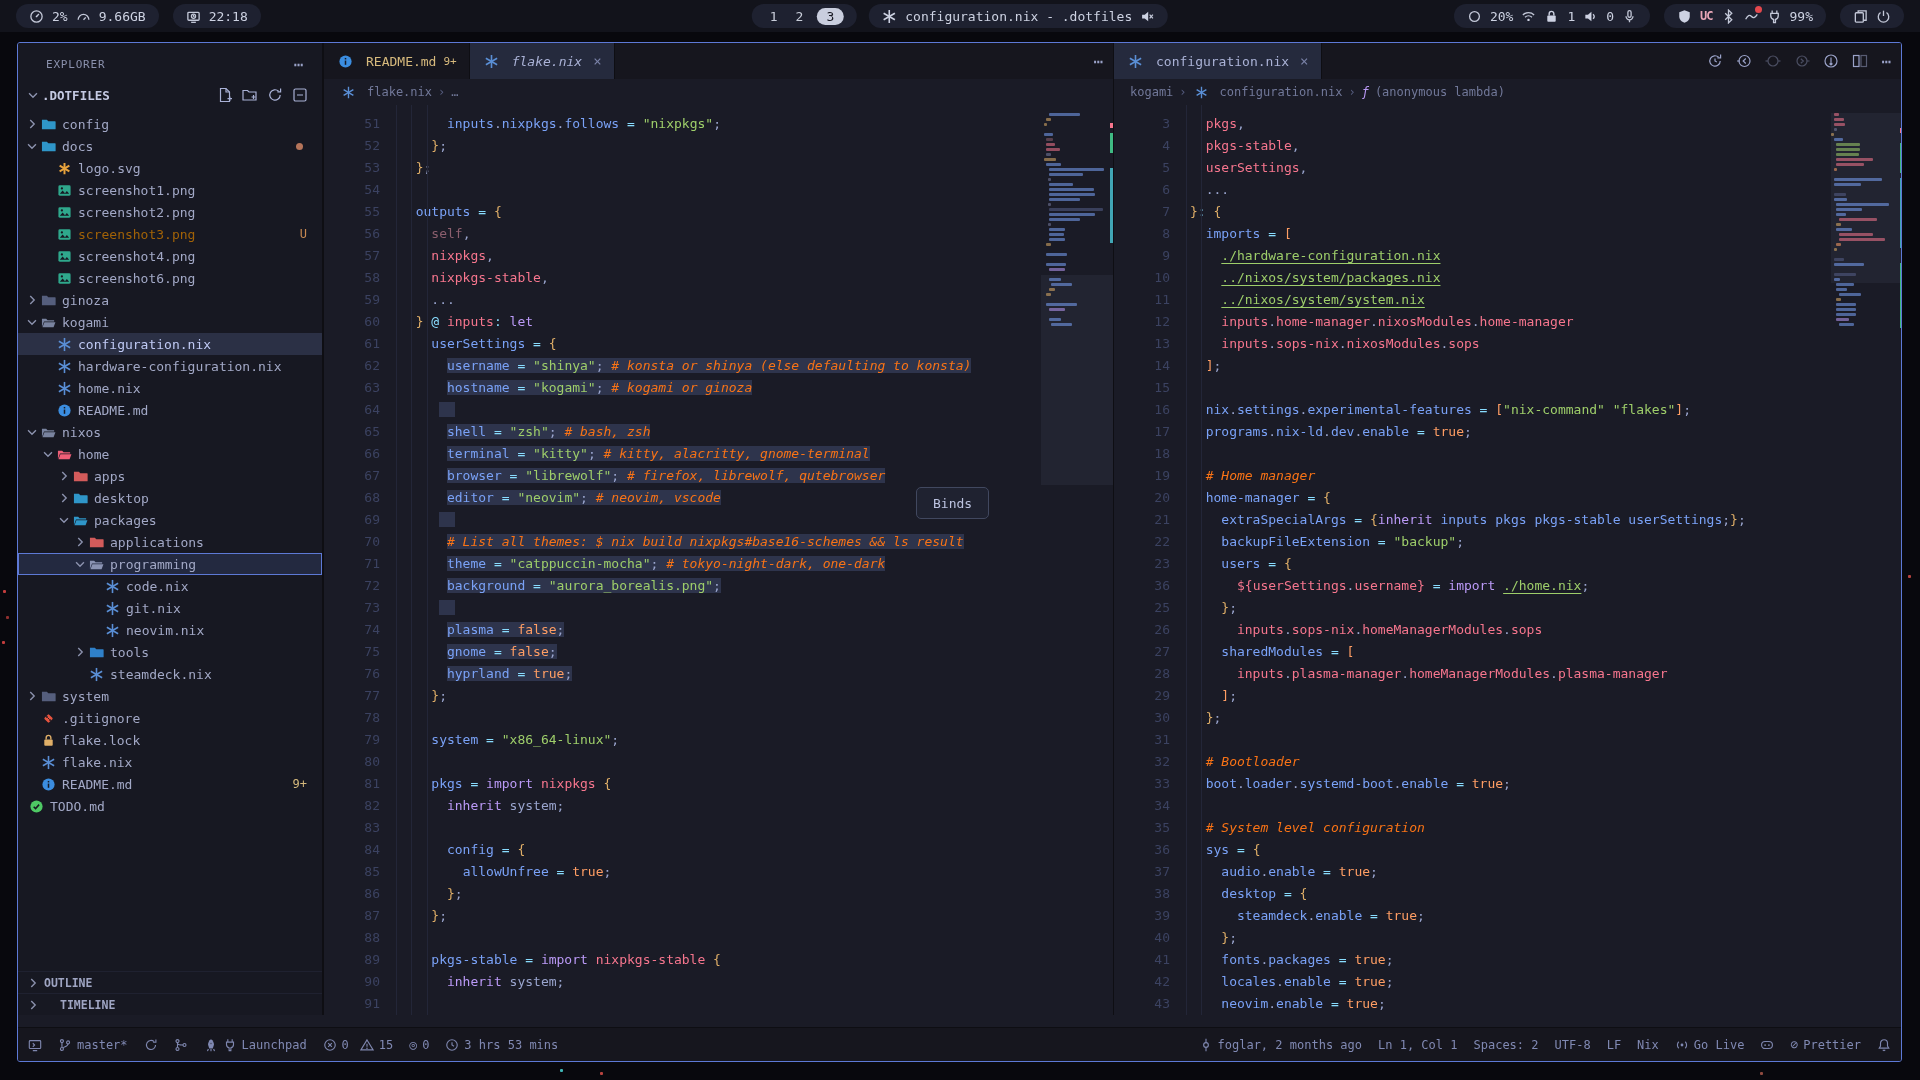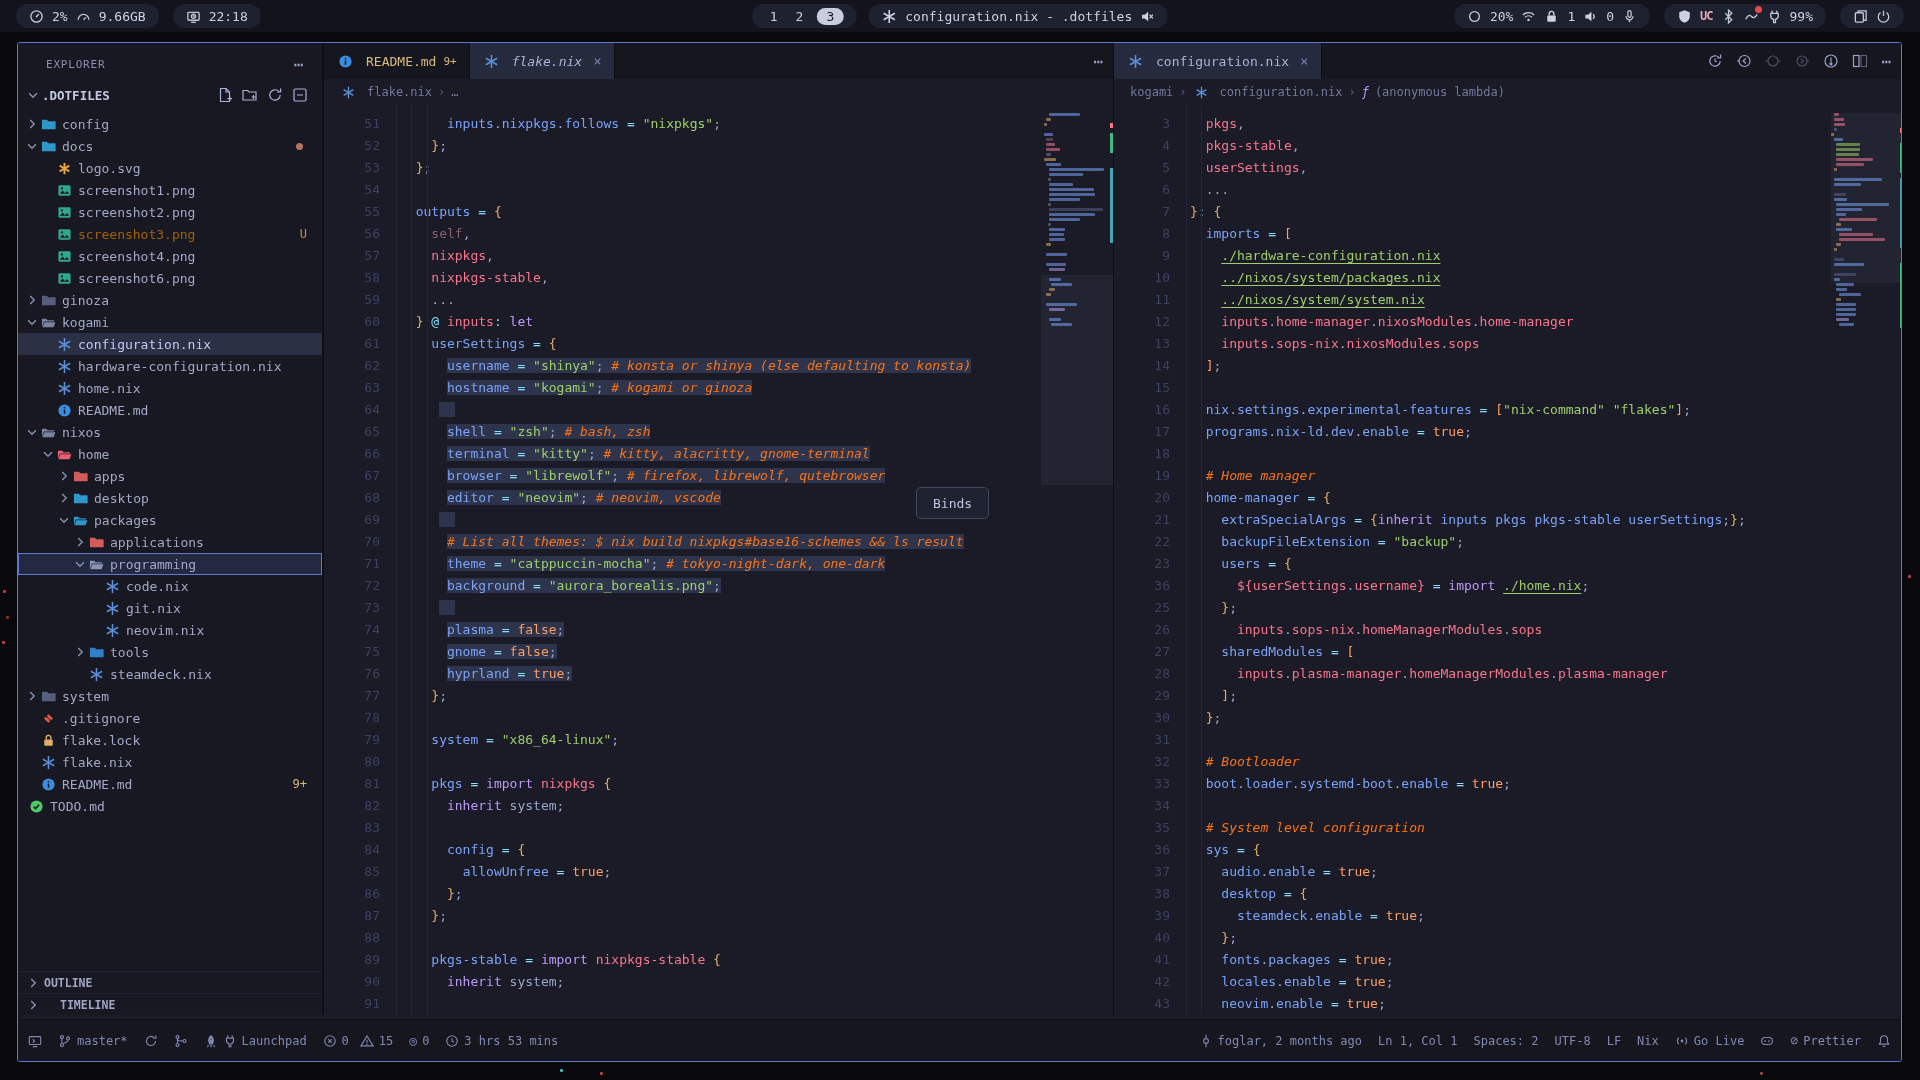--- a/index.html
+++ b/index.html
@@ -90,21 +90,21 @@
   .mm-slider{position:absolute;left:0;right:0;background:rgba(200,210,255,.05)}
   .mm-lines{padding-top:8px;position:relative}
   .mm-line{height:3px;margin-bottom:2px;opacity:.55;border-radius:1px}
   .mm-mark{position:absolute;right:0;width:3px}
 
   
   #binds-tip{position:absolute;left:898px;top:444px;height:30px;padding:0 16px;background:#1f2230;
     border:1px solid #41485f;border-radius:5px;color:#bcc3e0;font-size:13px;display:flex;align-items:center;z-index:30}
 
   
-  #statusbar{position:absolute;left:0;bottom:0;right:0;height:42px;background:#16161e;border-top:1px solid #0e0e13;
+  #statusbar{position:absolute;left:0;bottom:0;right:0;height:34px;background:#16161e;border-top:1px solid #0e0e13;
     display:flex;align-items:center;justify-content:space-between;font-size:12px;color:#8089b3;padding:0 10px;box-sizing:border-box}
   .sb-side{display:flex;align-items:center;gap:16px;white-space:nowrap}
   .sb-item{display:flex;align-items:center;gap:5px;cursor:pointer}
   .sb-item svg{width:14px;height:14px;stroke:#7e86ae;fill:none;stroke-width:1.3}
   .sb-glyph{font-size:13px}
 </style>
 </head>
 <body>
 
 <svg width="0" height="0" style="position:absolute">

